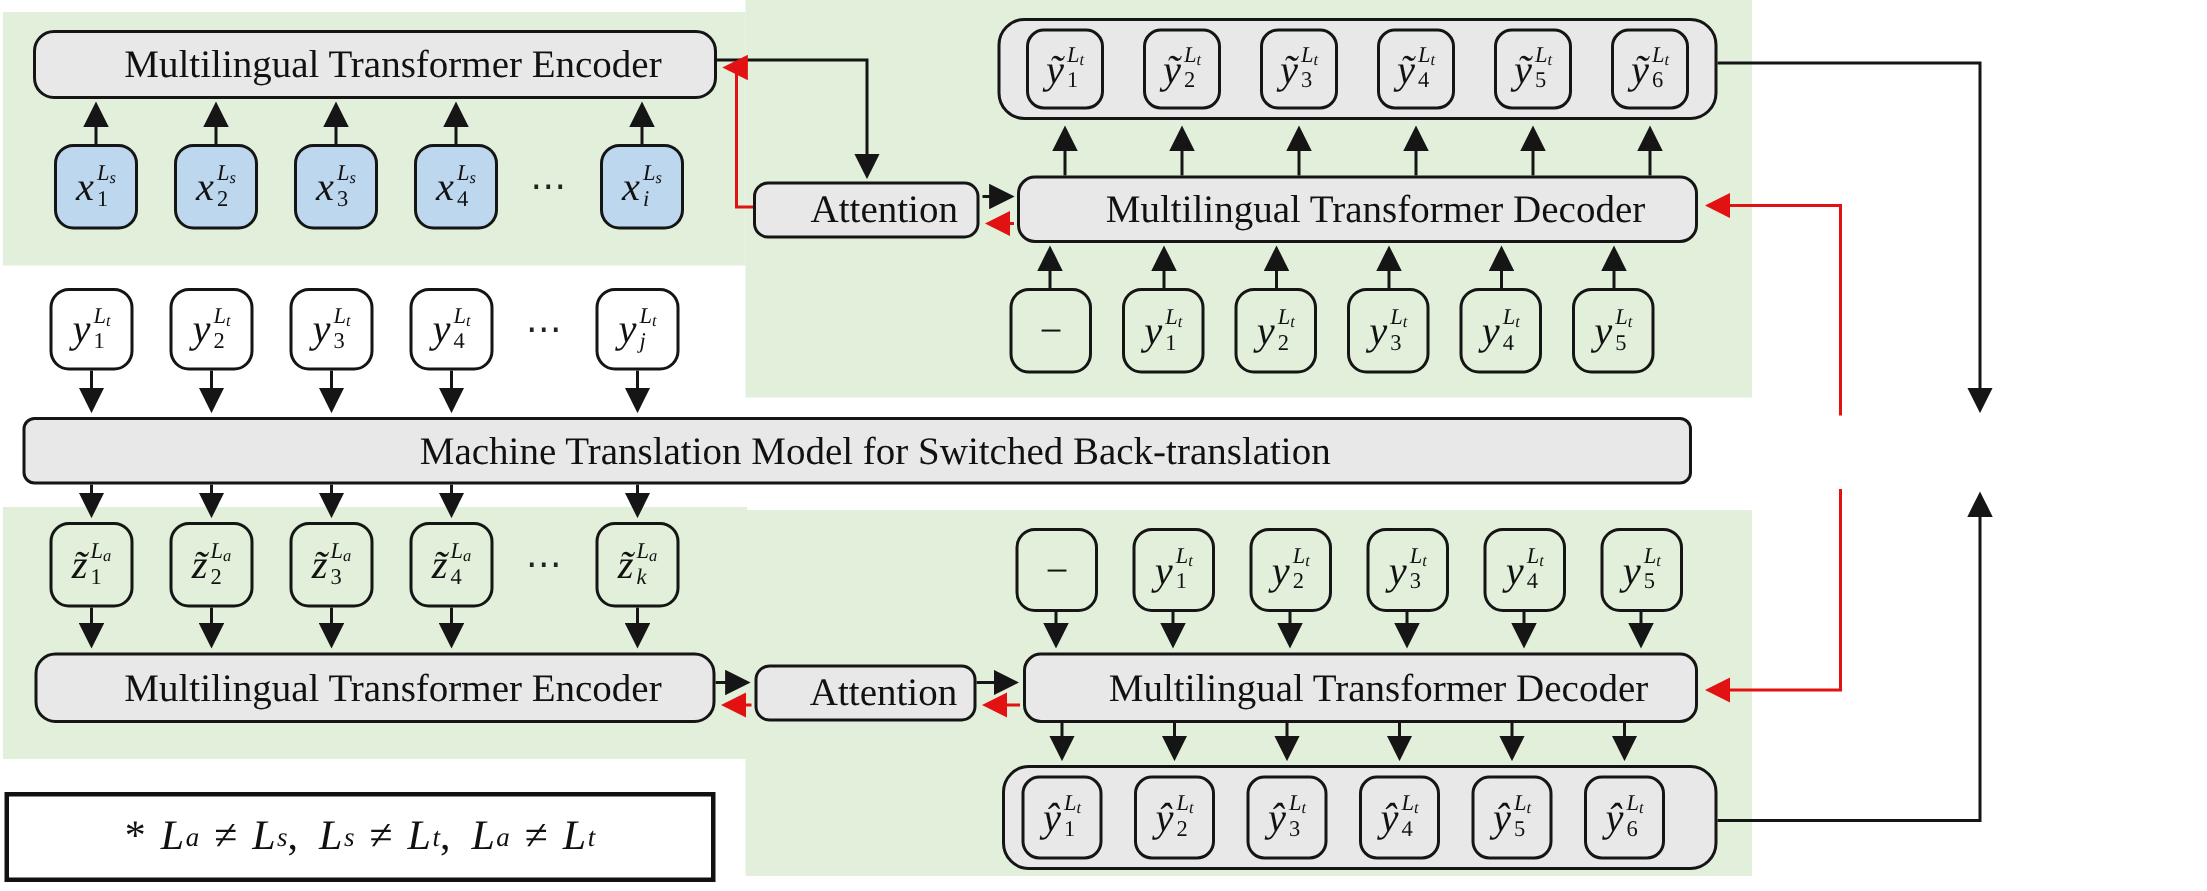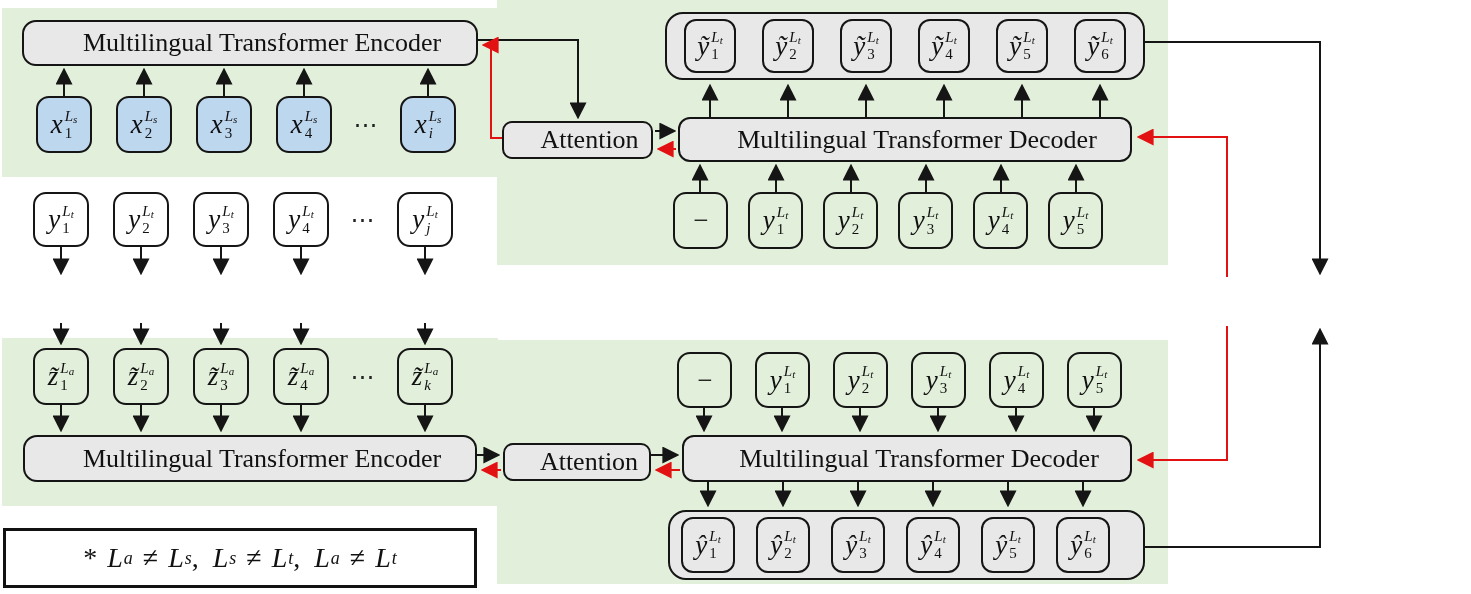--- a/index.html
+++ b/index.html
@@ -55,20 +55,23 @@
 
   <div class="gbox" style="left:22px;top:20px;width:456px;height:46px;border-radius:14px;">
       <span>Multilingual Transformer Encoder</span>
     </div>
   <div class="gbox" style="left:502px;top:121px;width:151px;height:38px;border-radius:10px;">
       <span>Attention</span>
     </div>
   <div class="gbox" style="left:678px;top:117px;width:454px;height:45px;border-radius:12px;">
       <span>Multilingual Transformer Decoder</span>
     </div>
+  <div class="gbox" style="left:15px;top:278px;width:1113px;height:45px;border-radius:8px;">
+      <span>Machine Translation Model for Switched Back-translation</span>
+    </div>
   <div class="gbox" style="left:23px;top:435px;width:454px;height:47px;border-radius:14px;">
       <span>Multilingual Transformer Encoder</span>
     </div>
   <div class="gbox" style="left:503px;top:443px;width:148px;height:38px;border-radius:10px;">
       <span>Attention</span>
     </div>
   <div class="gbox" style="left:682px;top:435px;width:450px;height:47px;border-radius:12px;">
       <span>Multilingual Transformer Decoder</span>
     </div>
 

